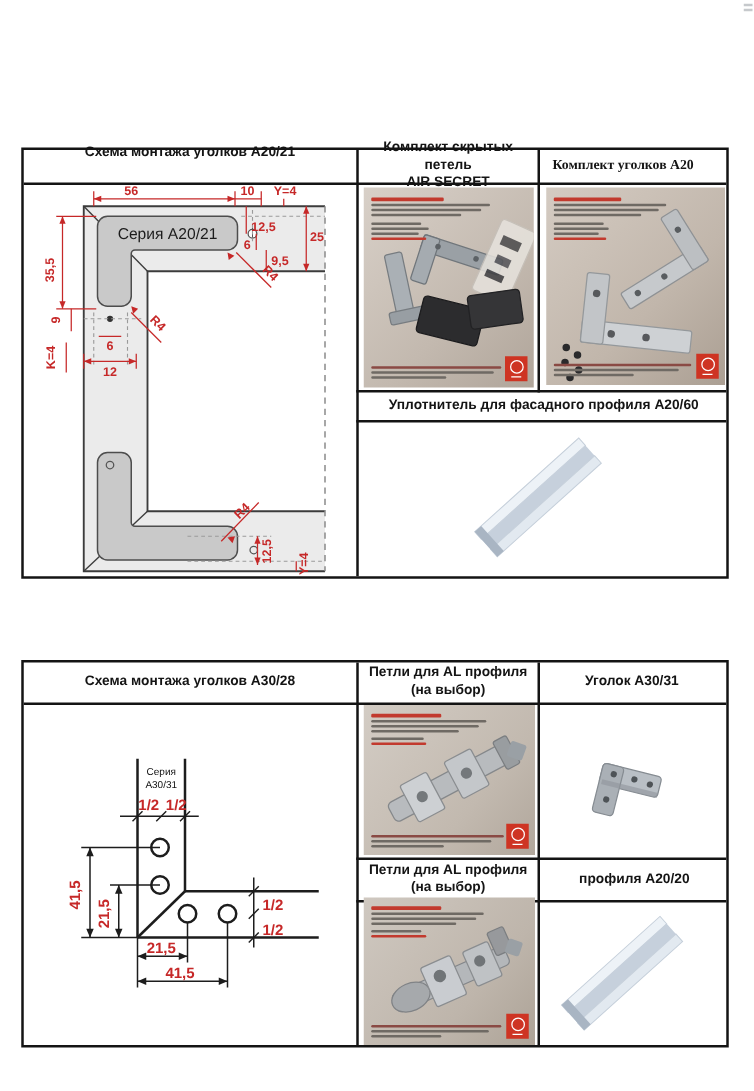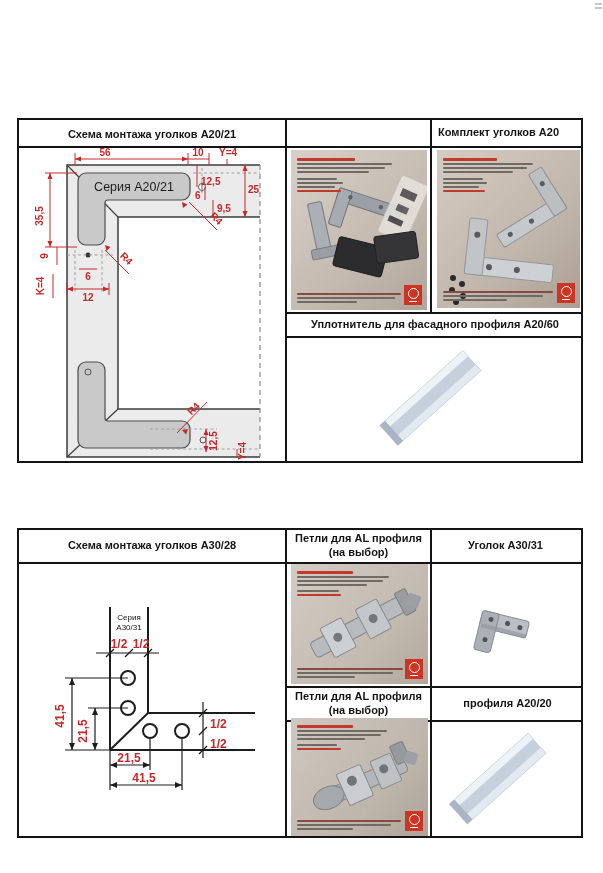--- a/index.html
+++ b/index.html
@@ -33,24 +33,28 @@
   </div>
 
   <div class="tbl" style="left:17px;top:118px;width:562px;height:341px;">
     <div class="tline" style="left:266px;top:0;width:2px;height:341px;"></div>
     <div class="tline" style="left:411px;top:0;width:2px;height:194px;"></div>
     <div class="tline" style="left:0;top:26px;width:562px;height:2px;"></div>
     <div class="tline" style="left:266px;top:192px;width:296px;height:2px;"></div>
     <div class="tline" style="left:266px;top:216px;width:296px;height:2px;"></div>
   </div>
 
-  <div class="cellh" style="left:19px;top:120px;width:266px;height:30px;">
+  <div class="cellh" style="left:19px;top:108px;width:266px;height:30px;">
     <div>Схема монтажа уголков А20/21</div>
   </div>
-  <div class="cellh" style="left:432px;top:120px;width:133px;height:26px;">
+  <div class="cellh" style="left:287px;top:120px;width:143px;height:26px;">
+    <div>Комплект скрытых петель</div>
+    <div>AIR SECRET</div>
+  </div>
+  <div class="cellh" style="left:432px;top:120px;width:133px;height:26px;font-family:Liberation Serif, serif;">
     <div>Комплект уголков А20</div>
   </div>
   <div class="cellh" style="left:287px;top:314px;width:296px;height:22px;">
     <div>Уплотнитель для фасадного профиля А20/60</div>
   </div>
 
   <svg class="abs" style="left:17px;top:146px;" width="268" height="317" viewBox="0 0 268 317">
     <path d="M50,19 H243 V71 H101 V263 H243 V311 H50 Z" fill="#ebebeb"></path>
     <path d="M243,19 H50 V311 H243" fill="none" stroke="#3c3c3c" stroke-width="1.5"></path>
     <path d="M243,71 H101 V263 H243" fill="none" stroke="#3c3c3c" stroke-width="1.5"></path>

